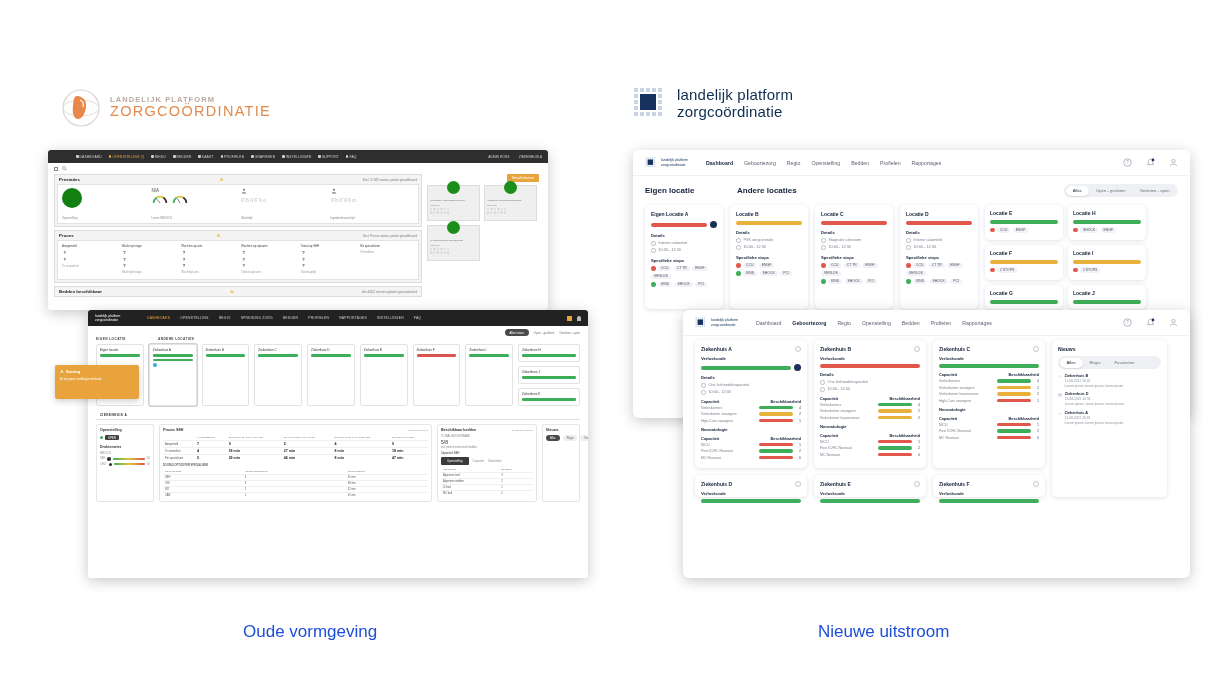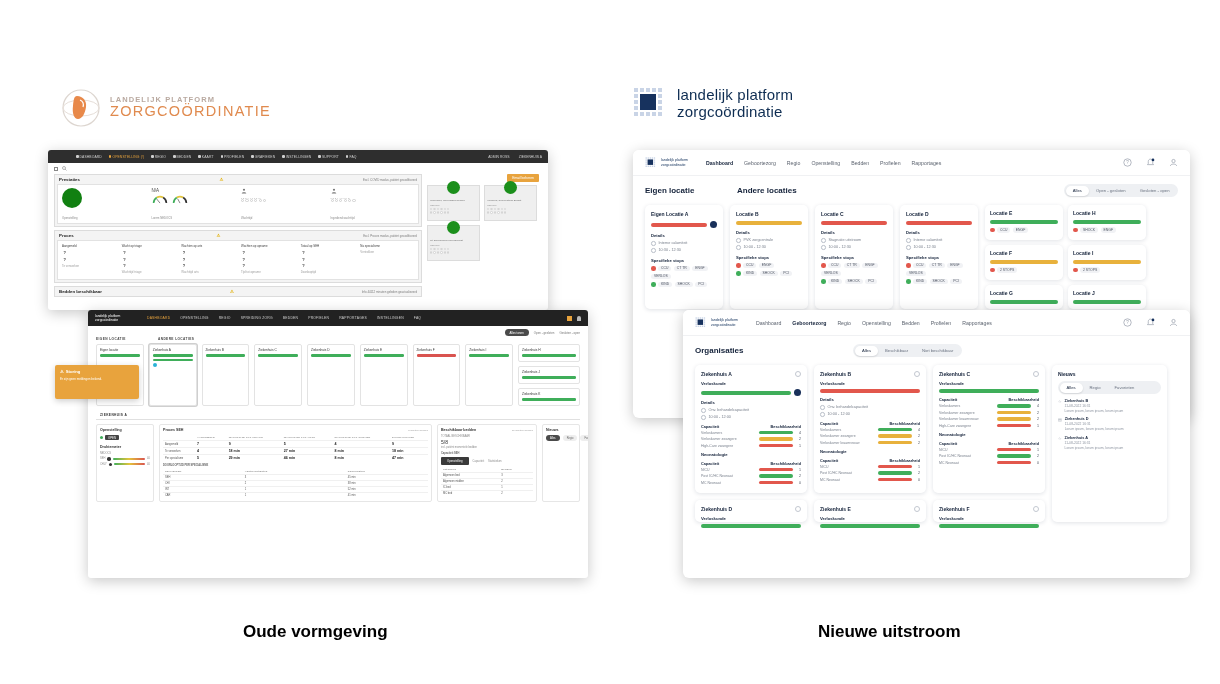--- a/index.html
+++ b/index.html
@@ -20,21 +20,21 @@
   .logo-old-l1 { font-size: 7.5px; letter-spacing: 1.1px; color: #b9a9a0; font-weight: 600; }
   .logo-old-l2 { font-size: 14.5px; letter-spacing: 1.3px; color: #e08a4e; font-weight: 400; }
 
   .logo-new { position: absolute; left: 633px; top: 86px; display: flex; align-items: center; gap: 10px; }
   .logo-new-mark { width: 34px; height: 32px; flex: none; }
   .logo-new-text { line-height: 1.15; color: #0e2d52; }
   .logo-new-l1 { font-size: 15px; letter-spacing: .2px; }
   .logo-new-l2 { font-size: 15px; letter-spacing: .2px; }
 
   
-  .caption { position: absolute; font-size: 17px; font-weight: bold; color: #000000; }
+  .caption { position: absolute; font-size: 17px; font-weight: normal; color: #1d4ed8; }
   .caption-old { left: 243px; top: 622px; }
   .caption-new { left: 818px; top: 622px; }
 
   
   .win { position: absolute; background: #fff; border-radius: 3px; box-shadow: 0 3px 14px rgba(0,0,0,.22); overflow: hidden; }
 
   
   .old-back { left: 48px; top: 150px; width: 500px; height: 160px; }
   .old-topbar { height: 13px; background: #2e2e2e; display: flex; align-items: center; padding: 0 6px; gap: 5px; }
   .old-nav { display: flex; gap: 7px; margin-left: 22px; align-items: center; }
@@ -1030,28 +1030,20 @@
         <svg width="9" height="9" viewBox="0 0 16 16">
             <path d="M8 2 C10.5 2 12 4 12 6.5 V10 l1.4 1.8 H2.6 L4 10 V6.5 C4 4 5.5 2 8 2Z" fill="none" stroke="#9aa1ad" stroke-width="1.3"></path>
             <circle cx="12.4" cy="3.4" r="2.4" fill="#17325e"></circle>
           </svg>
         <svg width="9" height="9" viewBox="0 0 16 16">
             <circle cx="8" cy="5.4" r="2.9" fill="none" stroke="#9aa1ad" stroke-width="1.3"></circle>
             <path d="M2.5 14 C2.5 9.8 13.5 9.8 13.5 14" fill="none" stroke="#9aa1ad" stroke-width="1.3"></path>
           </svg>
       </div>
     </div>
-    <div class="nb-sub">
-      <div class="h2">Organisaties</div>
-      <div class="seg" id="nf-seg" style="margin-left:110px;">
-          <span class="on">Alles</span>
-          <span>Beschikbaar</span>
-          <span>Niet beschikbaar</span>
-        </div>
-    </div>
     <div class="nf-grid">
       <div style="display:flex;flex-direction:column;gap:7px;">
         <div style="display:flex;gap:7px;" id="nf-cards">
             <div class="zk-card">
               <div class="hd">
                 <div class="nm">Ziekenhuis A</div>
                 <div class="gear"></div>
               </div>
               <div class="sub">Verloskunde</div>
               <div class="zk-bar-wrap">

